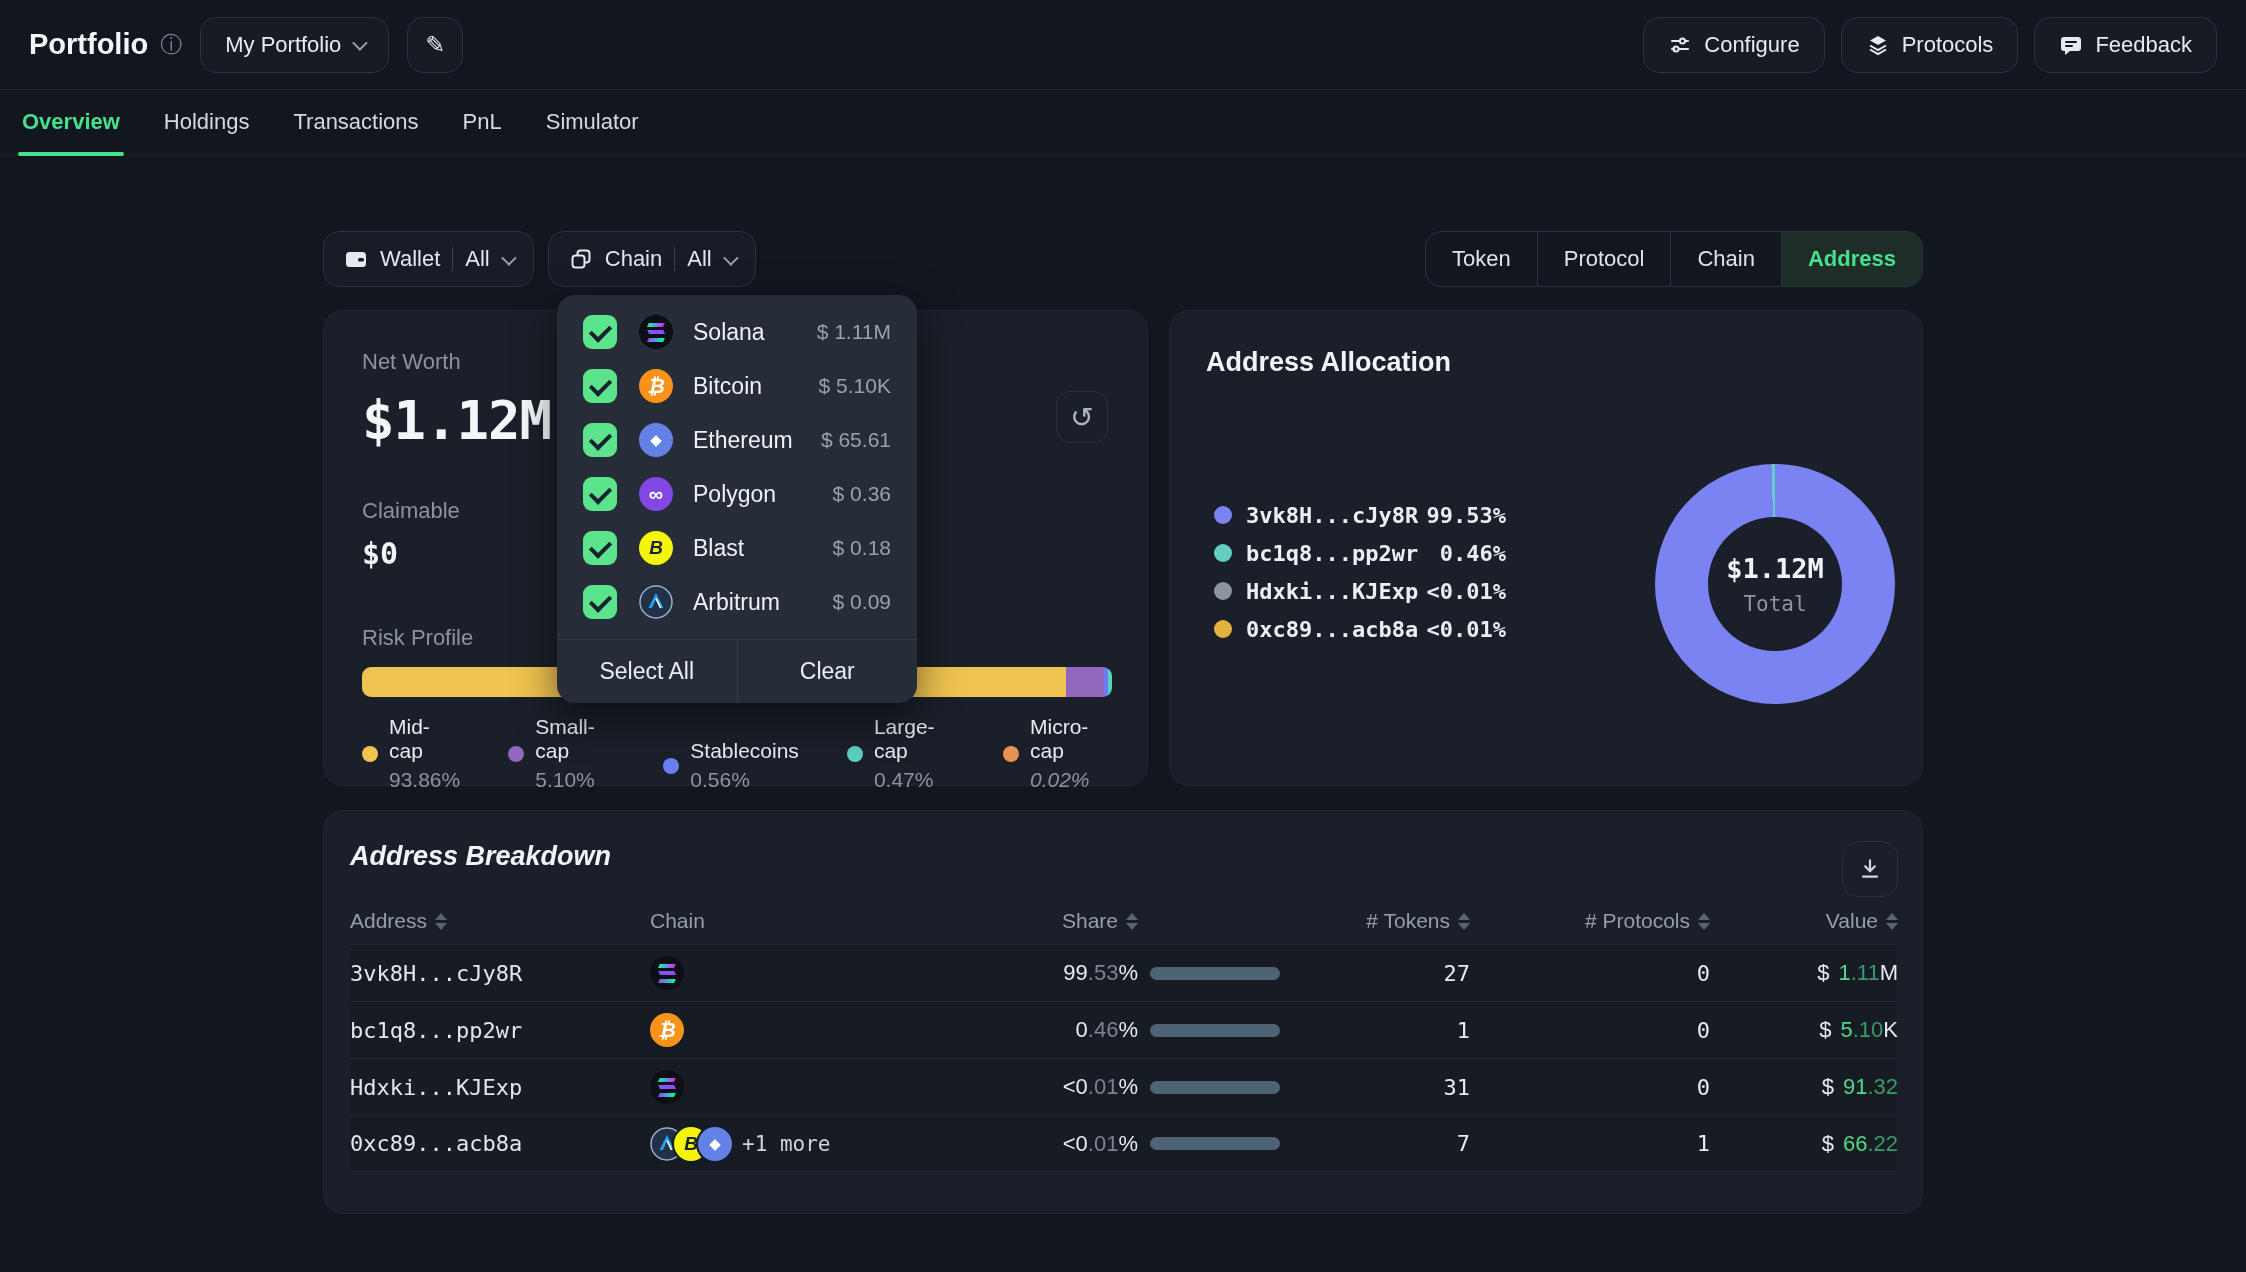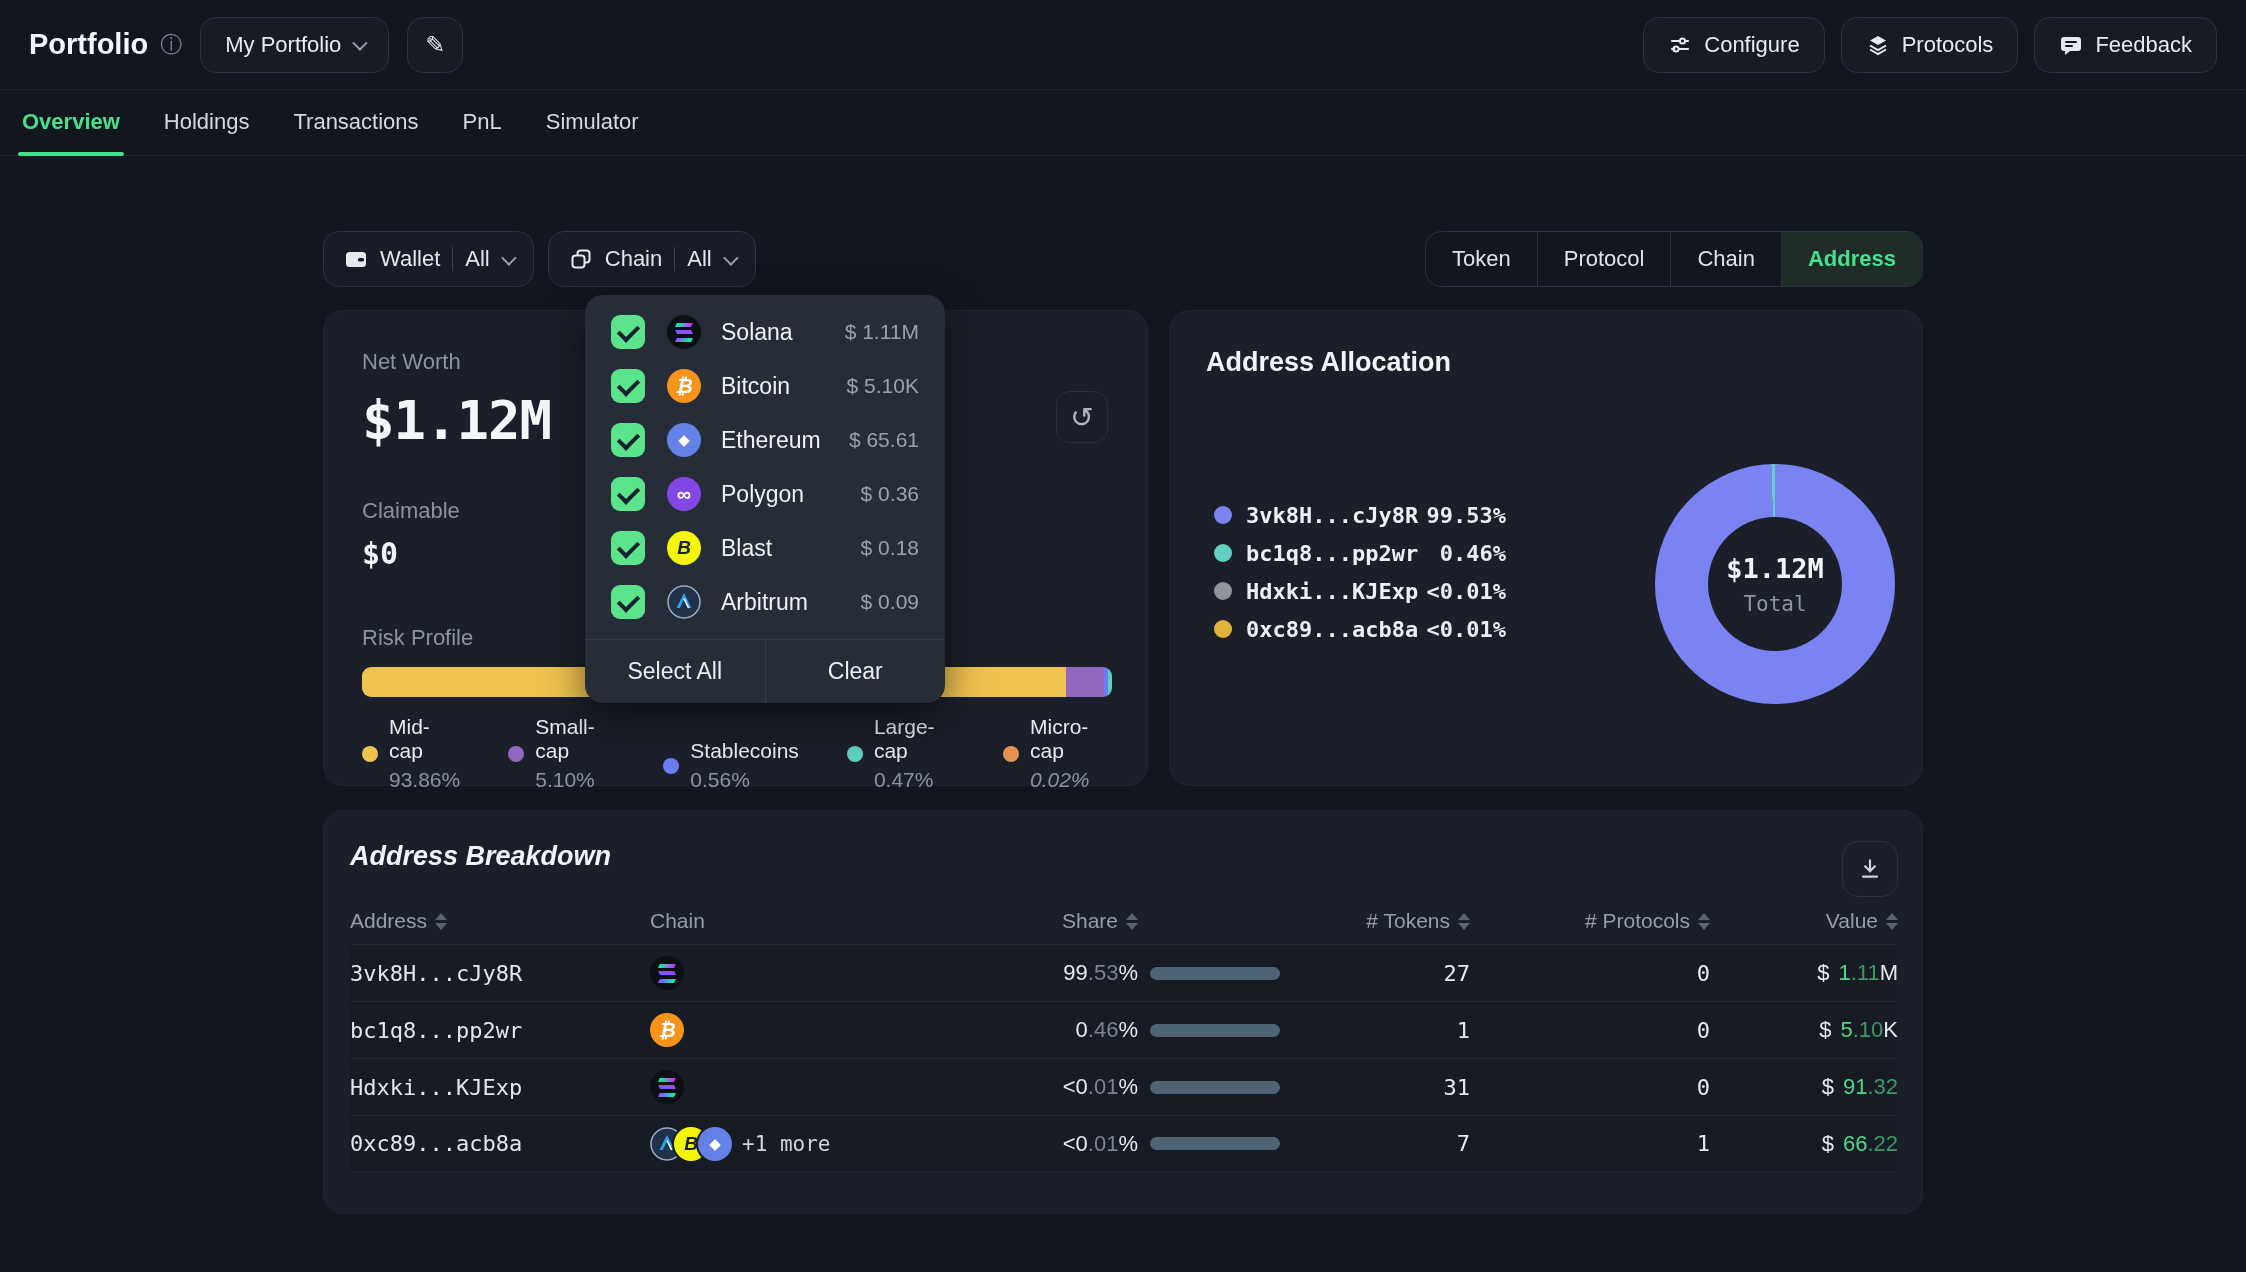--- a/index.html
+++ b/index.html
@@ -108,21 +108,21 @@
   .icon-sol i:nth-child(3){transform:skewX(-25deg);background:linear-gradient(90deg,#9945ff,#00ffa3);}
   .icon-btc{background:#f7931a;color:#fff;font-weight:700;font-size:20px;font-style:italic;}
   .icon-eth{background:#6481e7;color:#fff;font-size:15px;}
   .icon-poly{background:#8247e5;color:#fff;font-size:20px;font-weight:700;}
   .icon-blast{background:#f5f50a;color:#1a2030;font-weight:700;font-style:italic;font-size:19px;}
   .stack{display:flex;}
   .stack .cicon{margin-left:-10px;box-shadow:0 0 0 2px #161b24;}
   .stack .cicon:first-child{margin-left:0;}
 
   
-  .dropdown{position:absolute;left:585px;top:295px;width:360px;background:#262c38;border-radius:18px;box-shadow:0 14px 40px rgba(0,0,0,.55);z-index:40;padding-top:10px;}
+  .dropdown{position:absolute;left:557px;top:295px;width:360px;background:#262c38;border-radius:18px;box-shadow:0 14px 40px rgba(0,0,0,.55);z-index:40;padding-top:10px;}
   .dd-row{height:54px;display:flex;align-items:center;padding:0 26px;cursor:pointer;}
   .cb{width:34px;height:34px;border-radius:9px;background:#5be48c;position:relative;flex:none;cursor:pointer;}
   .cb::after{content:"";position:absolute;left:11px;top:6px;width:9px;height:16px;border-right:4px solid #16222e;border-bottom:4px solid #16222e;transform:rotate(45deg);}
   .dd-row .cicon{margin-left:22px;}
   .dd-name{margin-left:20px;font-size:23px;color:#eef1f5;}
   .dd-val{margin-left:auto;font-size:21px;color:#99a1ad;}
   .dd-footer{margin-top:10px;border-top:1px solid #343b49;display:flex;height:64px;}
   .dd-btn{flex:1;display:flex;align-items:center;justify-content:center;font-size:23px;color:#eaedf2;cursor:pointer;}
   .dd-btn + .dd-btn{border-left:1px solid #343b49;}
 </style>

